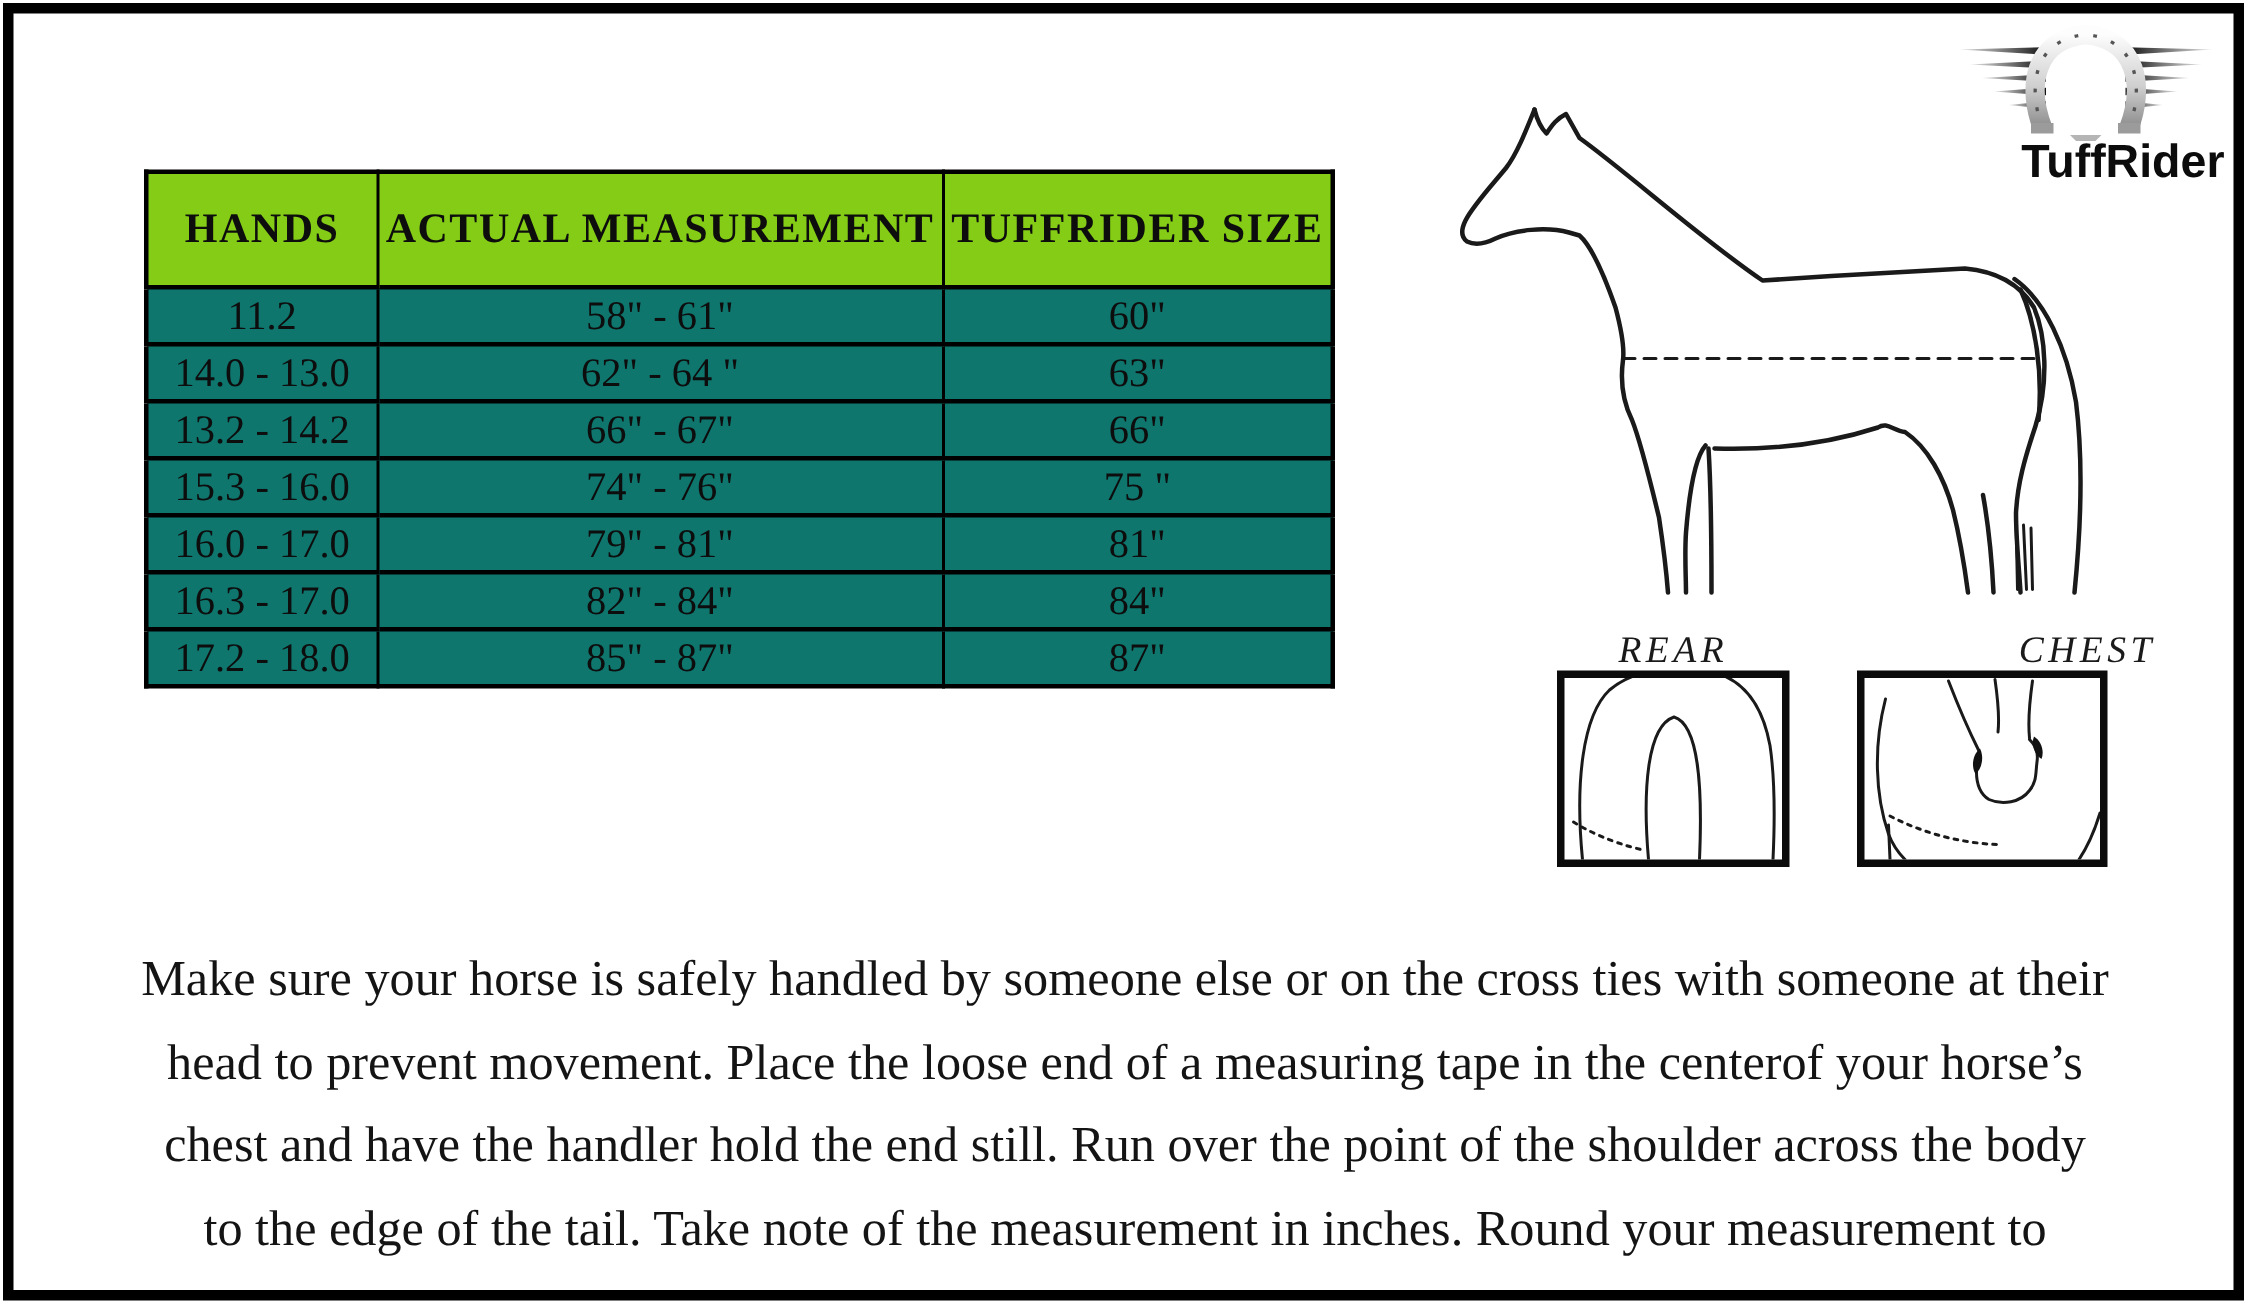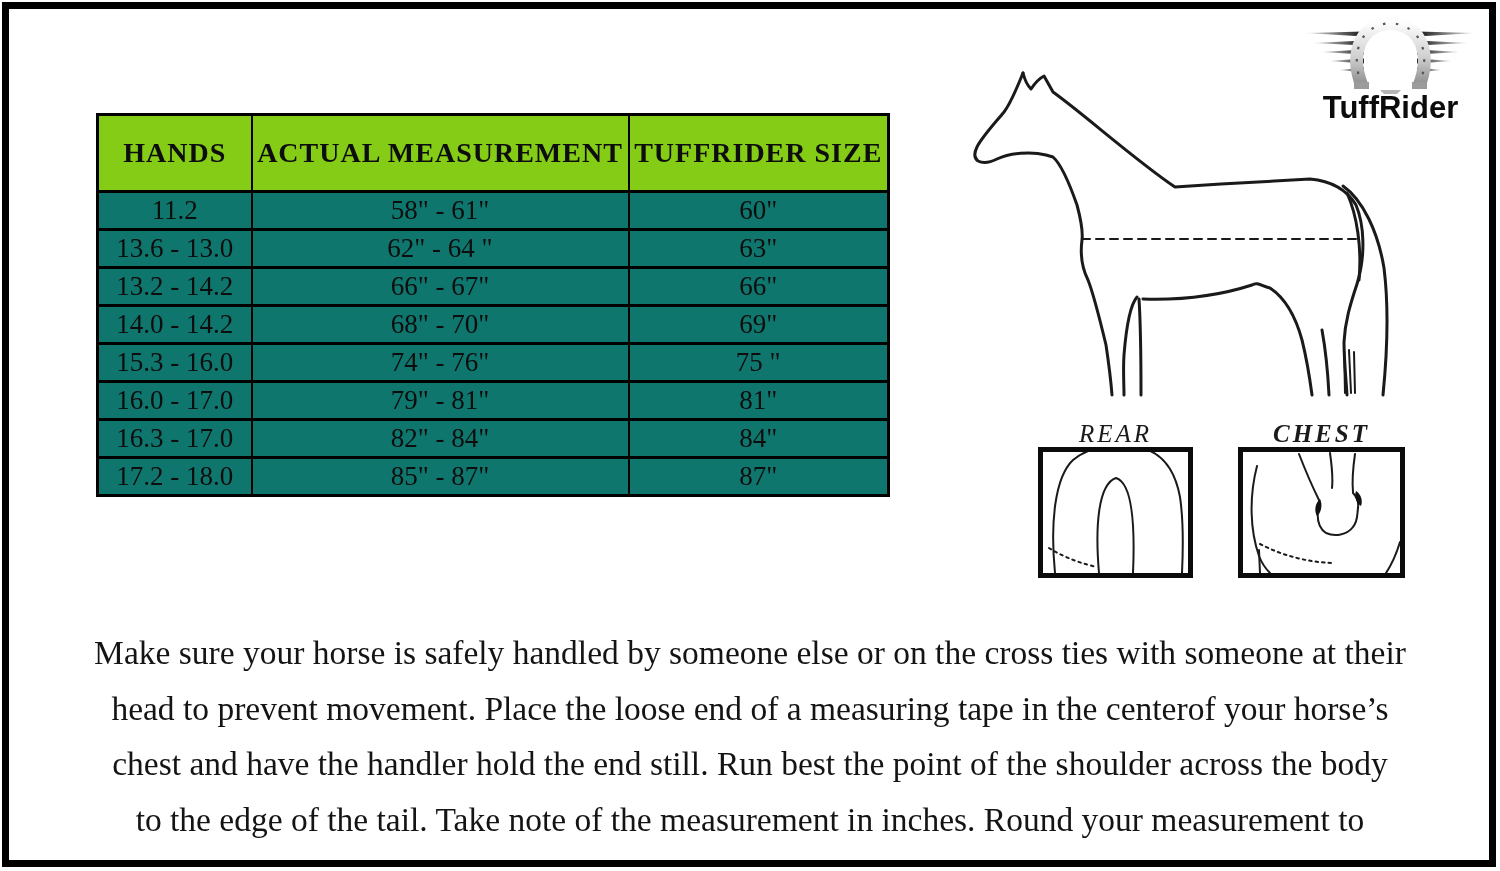--- a/index.html
+++ b/index.html
@@ -29,31 +29,31 @@
 
   
   .horse-art{position:absolute;left:950px;top:45px;width:455px;height:360px;}
 
   
   .diagram-label{
     position:absolute;top:420px;font-style:italic;font-size:25px;letter-spacing:3px;
     text-align:center;color:#1a1a1a;
   }
   #rear-label{left:1038px;width:155px;}
-  #chest-label{left:1238px;width:167px;font-weight:bold;}
+  #chest-label{left:1308px;width:167px;}
   .diagram-box{
     position:absolute;top:447px;height:131px;border:5px solid #0b0b0b;background:#fff;
     box-sizing:border-box;
   }
   #rear-box{left:1038px;width:155px;}
   #chest-box{left:1238px;width:167px;}
   .diagram-box svg{display:block;width:100%;height:100%;}
 
   
-  .logo{position:absolute;left:1298px;top:10px;width:185px;text-align:center;}
+  .logo{position:absolute;left:1298px;top:10px;width:185px;text-align:right;}
   .logo-mark{display:block;width:185px;height:84px;}
   .logo-name{
     font-family:"Liberation Sans",sans-serif;font-weight:bold;font-size:31px;
     color:#0c0c0c;line-height:32px;margin-top:-2px;letter-spacing:0px;
   }
 
   
   .instructions{
     position:absolute;left:20px;right:20px;top:619px;text-align:center;
     font-size:33.5px;line-height:43.5px;color:#141414;
@@ -79,33 +79,28 @@
         <th>TUFFRIDER SIZE</th>
       </tr>
     </thead>
     <tbody>
       <tr>
           <td>11.2</td>
           <td>58" - 61"</td>
           <td>60"</td>
         </tr>
       <tr>
-          <td>13.6 - 13.0</td>
+          <td>14.0 - 13.0</td>
           <td>62" - 64 "</td>
           <td>63"</td>
         </tr>
       <tr>
           <td>13.2 - 14.2</td>
           <td>66" - 67"</td>
           <td>66"</td>
-        </tr>
-      <tr>
-          <td>14.0 - 14.2</td>
-          <td>68" - 70"</td>
-          <td>69"</td>
         </tr>
       <tr>
           <td>15.3 - 16.0</td>
           <td>74" - 76"</td>
           <td>75 "</td>
         </tr>
       <tr>
           <td>16.0 - 17.0</td>
           <td>79" - 81"</td>
           <td>81"</td>
@@ -223,16 +218,16 @@
       <rect x="56" y="72" width="15" height="7" fill="#9b9b9b"></rect>
       <rect x="114" y="72" width="15" height="7" fill="#9b9b9b"></rect>
       <polygon points="82,80 103,80 99,84 86,84" fill="#b5b5b5"></polygon>
     </svg>
     <div class="logo-name">TuffRider</div>
   </div>
 
   <div class="instructions">
     <div>Make sure your horse is safely handled by someone else or on the cross ties with someone at their</div>
     <div>head to prevent movement. Place the loose end of a measuring tape in the centerof your horse’s</div>
-    <div>chest and have the handler hold the end still. Run best the point of the shoulder across the body</div>
+    <div>chest and have the handler hold the end still. Run over the point of the shoulder across the body</div>
     <div>to the edge of the tail. Take note of the measurement in inches. Round your measurement to</div>
   </div>
 </div>
 
 </body></html>

